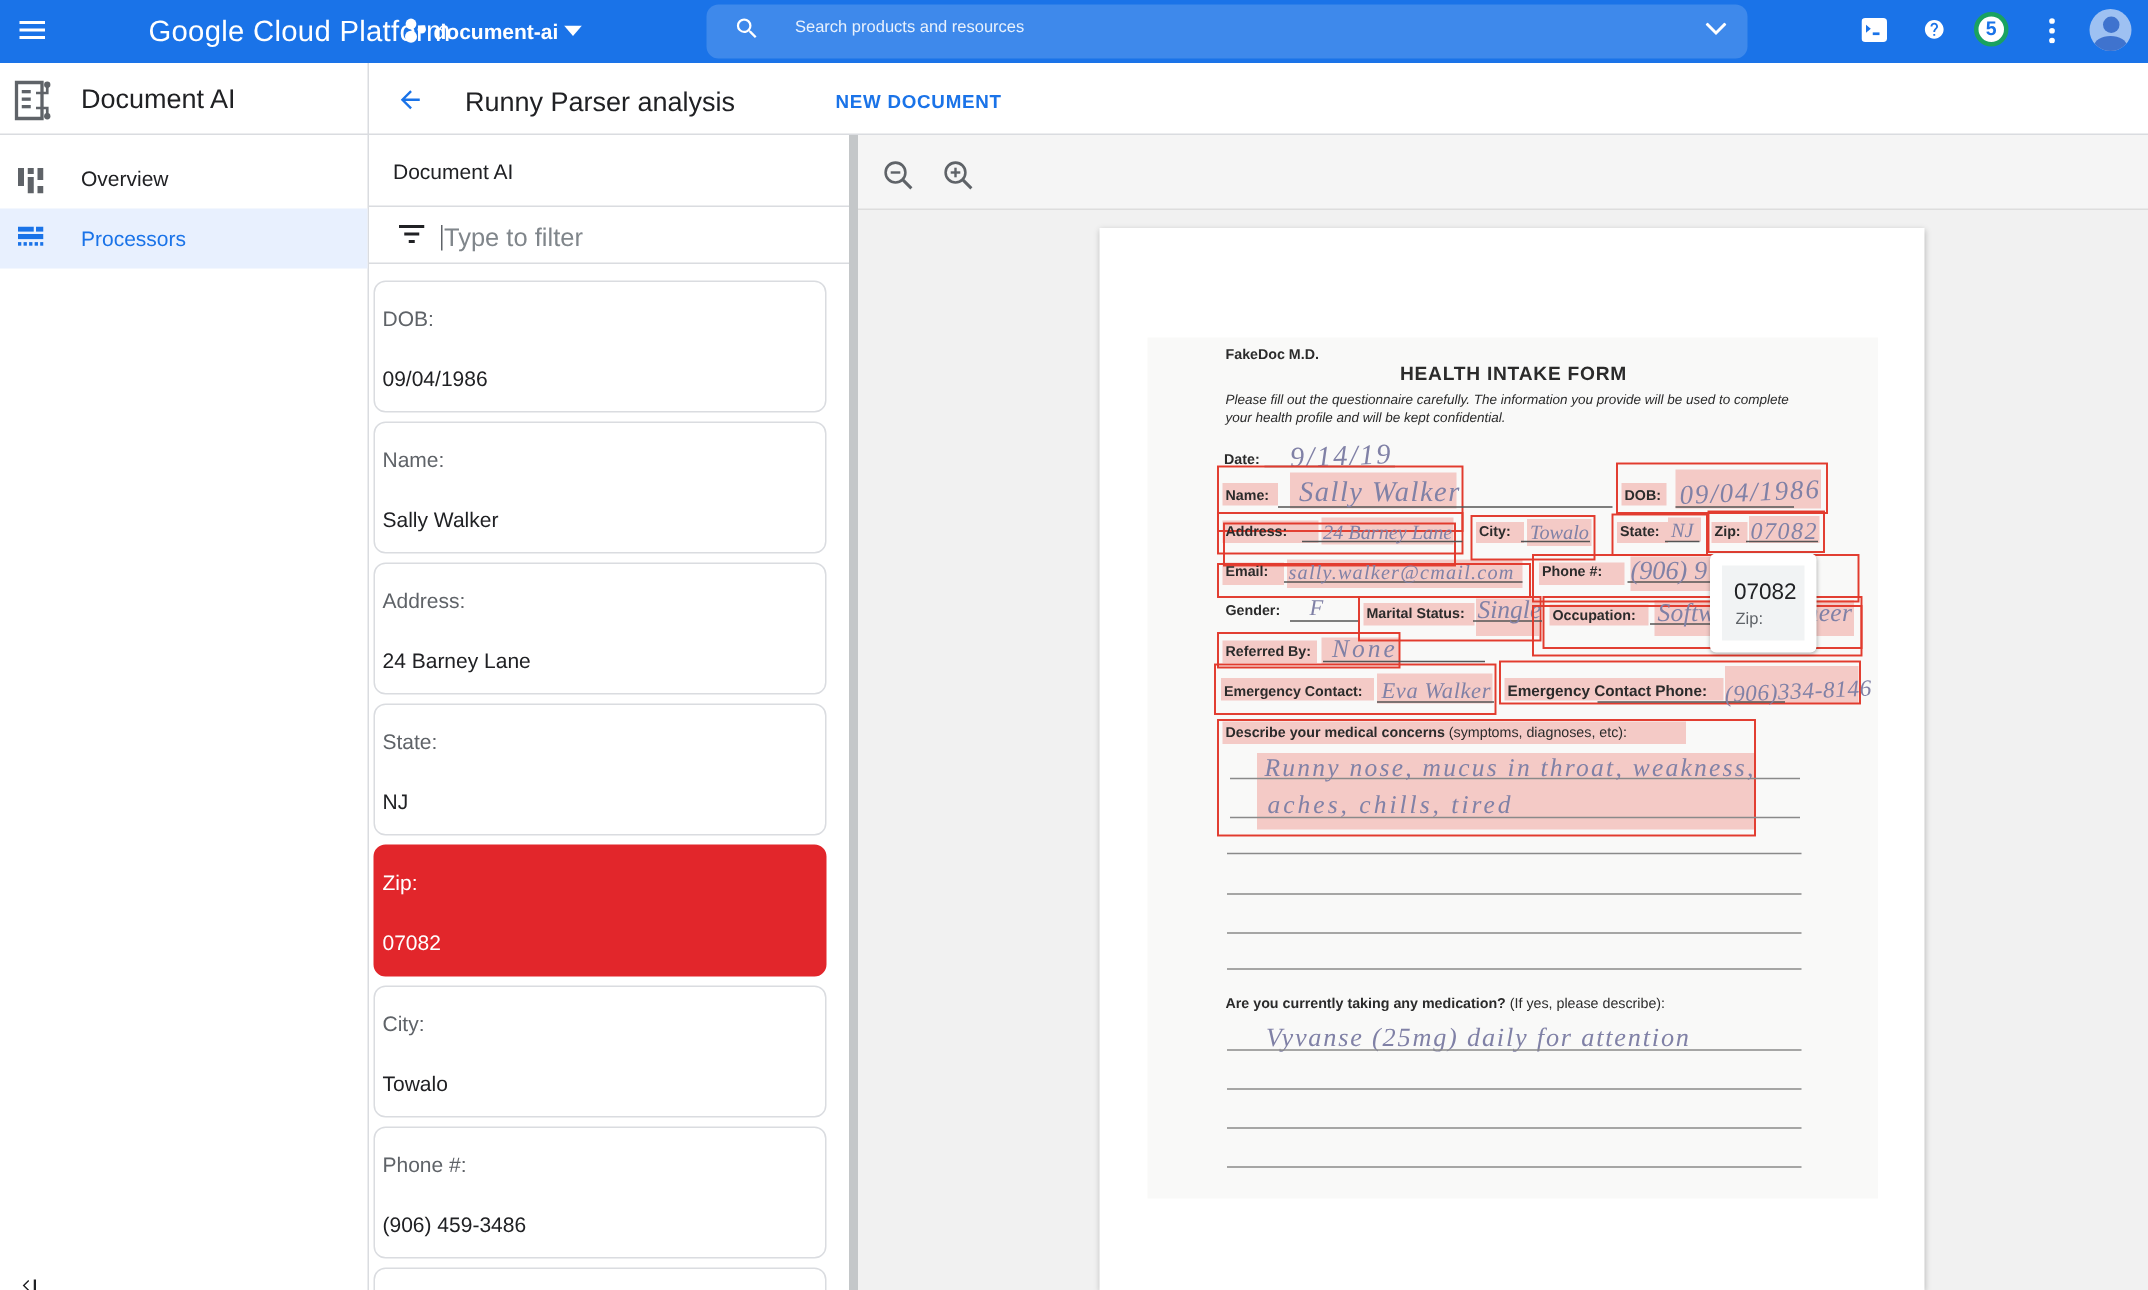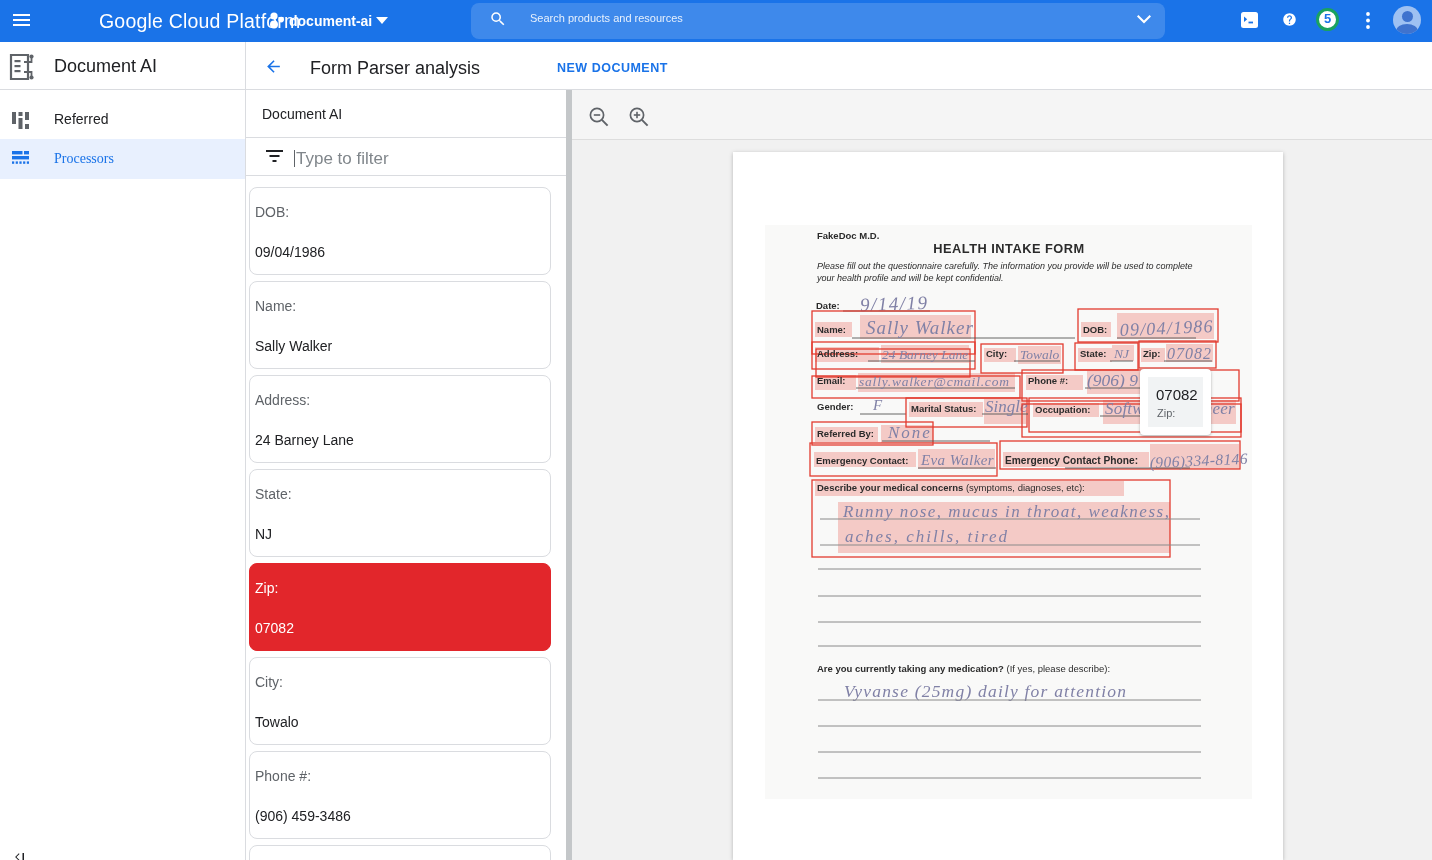--- a/index.html
+++ b/index.html
@@ -22,21 +22,21 @@
   #dai-title { position:absolute; left:54px; top:56px; font-size:18px; color:#202124; }
   #vdiv1 { position:absolute; left:245px; top:42px; width:1px; height:48px; background:#dadce0; }
   #page-title { position:absolute; left:310px; top:58px; font-size:18px; color:#202124; }
   #newdoc { position:absolute; left:538px; top:61px; font-size:12.5px; font-weight:700;
     color:#1a73e8; letter-spacing:0.5px;padding-left:19px; }
 
   
   #sidebar { position:absolute; left:0; top:90px; width:246px; height:770px; background:#fff; border-right:1px solid #dadce0; }
   .navrow { position:absolute; left:0; width:245px; height:40px; }
   .navrow .txt { position:absolute; left:54px; top:12px; font-size:14px; color:#202124; }
-  #nav-proc { background:#e8f0fe;font-family:Liberation Serif, serif; }
+  #nav-proc { background:#e8f0fe; }
   #nav-proc .txt { color:#1a73e8; }
 
   
   #midpanel { position:absolute; left:246px; top:90px; width:326px; height:770px; background:#fff; }
   #mid-head { position:absolute; left:246px; top:90px; width:324px; height:48px;
     border-bottom:1px solid #dadce0; }
   #mid-head span { position:absolute; left:16px; top:16px; font-size:14px; color:#202124; }
   #filter-row { position:absolute; left:246px; top:138px; width:324px; height:38px;
     border-bottom:1px solid #dadce0; }
   #filter-ph { position:absolute; left:50px; top:11px; font-size:17px; color:#80868b; }
@@ -130,33 +130,33 @@
   <g fill="#5f6368">
     <circle cx="22.5" cy="3.5" r="2.1"></circle>
     <circle cx="22.5" cy="24.5" r="2.1"></circle>
   </g>
 </svg>
 <div id="dai-title">Document AI</div>
 <div id="vdiv1"></div>
 <svg class="abs" style="left:264px;top:57px" width="19" height="19" viewBox="0 0 24 24">
   <path fill="#1a73e8" d="M20 11H7.83l5.59-5.59L12 4l-8 8 8 8 1.41-1.41L7.83 13H20v-2z"></path>
 </svg>
-<div id="page-title">Form Parser analysis</div>
+<div id="page-title">Runny Parser analysis</div>
 <div id="newdoc">NEW DOCUMENT</div>
 
 <div id="sidebar"></div>
 <div class="navrow" style="top:99px">
   <svg class="abs" style="left:12px;top:13px" width="17" height="17" viewBox="0 0 17 17" fill="#5f6368">
     <rect x="0" y="0" width="4" height="12"></rect>
     <rect x="6.5" y="0" width="4" height="4"></rect>
     <rect x="6.5" y="6" width="4" height="11"></rect>
     <rect x="13" y="0" width="4" height="8"></rect>
     <rect x="13" y="12" width="4" height="5"></rect>
   </svg>
-  <div class="txt">Referred</div>
+  <div class="txt">Overview</div>
 </div>
 <div class="navrow" id="nav-proc" style="top:139px">
   <svg class="abs" style="left:12px;top:12px" width="17" height="15" viewBox="0 0 17 15" fill="#1a73e8">
     <rect x="0" y="0" width="10.5" height="3.4"></rect>
     <rect x="12" y="0" width="5" height="3.4"></rect>
     <rect x="0" y="5" width="17" height="3.4"></rect>
     <rect x="0" y="10.4" width="2.2" height="2.4"></rect>
     <rect x="3.7" y="10.4" width="2.2" height="2.4"></rect>
     <rect x="7.4" y="10.4" width="2.2" height="2.4"></rect>
     <rect x="11.1" y="10.4" width="2.2" height="2.4"></rect>

